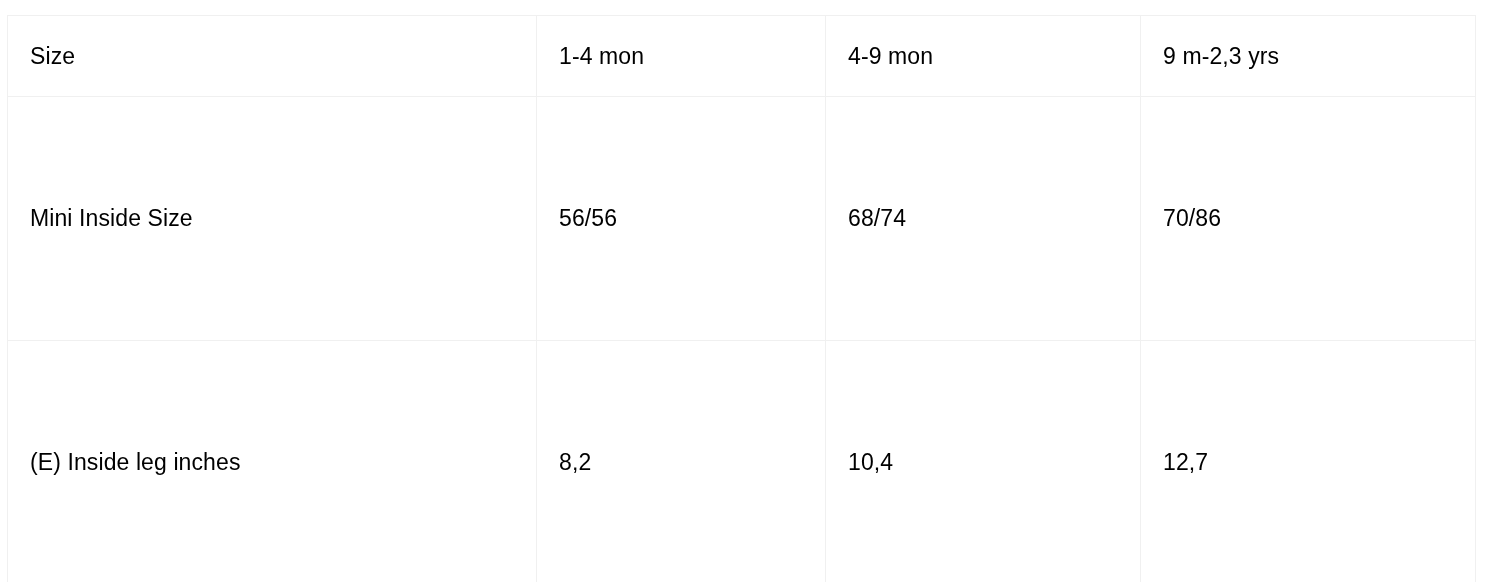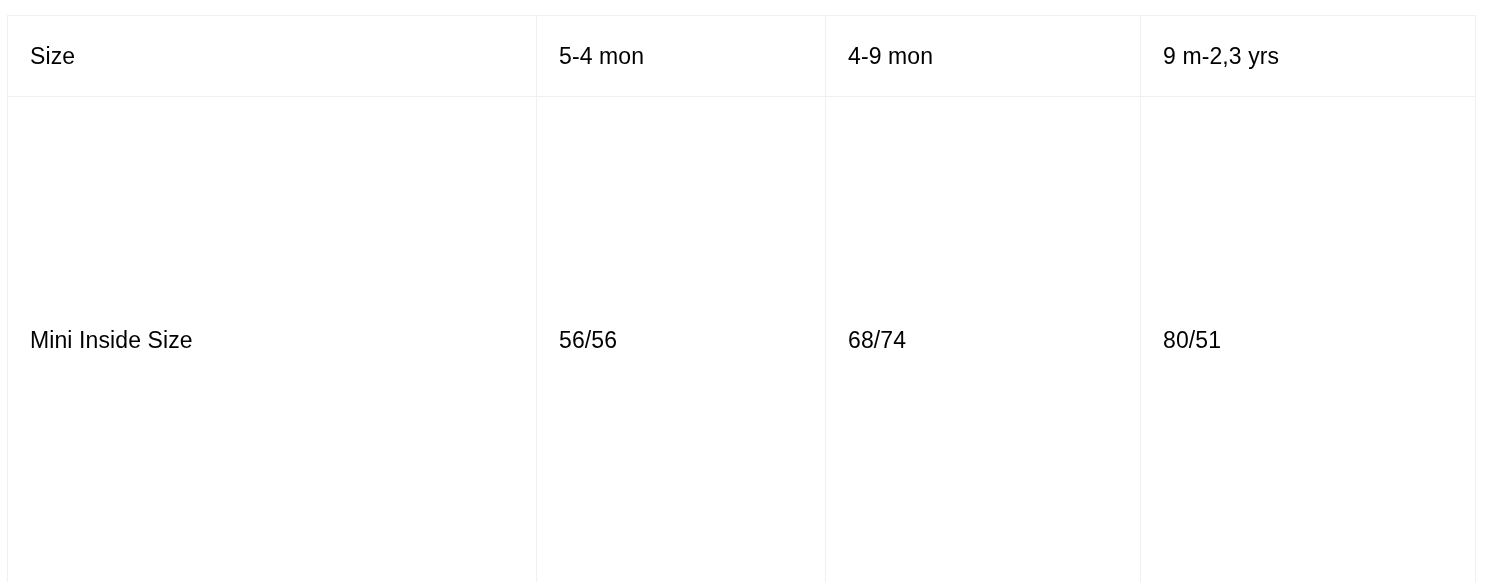--- a/index.html
+++ b/index.html
@@ -70,27 +70,33 @@
   <table class="size-table">
     <colgroup>
       <col class="c-label">
       <col class="c-1">
       <col class="c-2">
       <col class="c-3">
     </colgroup>
     <thead>
       <tr>
         <th>Size</th>
-        <th>5-4 mon</th>
+        <th>1-4 mon</th>
         <th>4-9 mon</th>
         <th>9 m-2,3 yrs</th>
       </tr>
     </thead>
     <tbody>
       <tr>
         <td>Mini Inside Size</td>
         <td>56/56</td>
         <td>68/74</td>
-        <td>80/51</td>
+        <td>70/86</td>
+      </tr>
+      <tr>
+        <td>(E) Inside leg inches</td>
+        <td>8,2</td>
+        <td>10,4</td>
+        <td>12,7</td>
       </tr>
     </tbody>
   </table>
 </div>
 
 </body></html>

